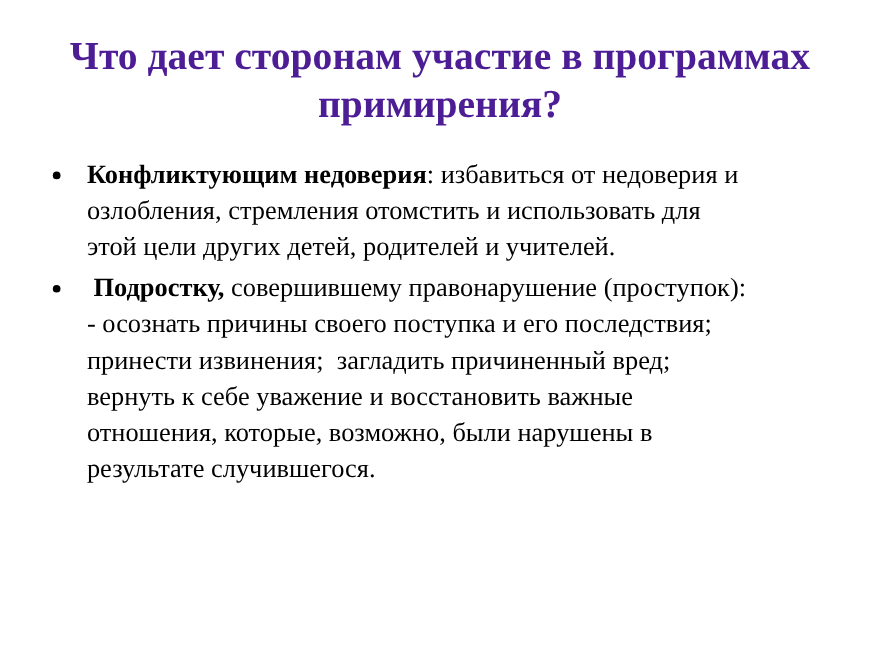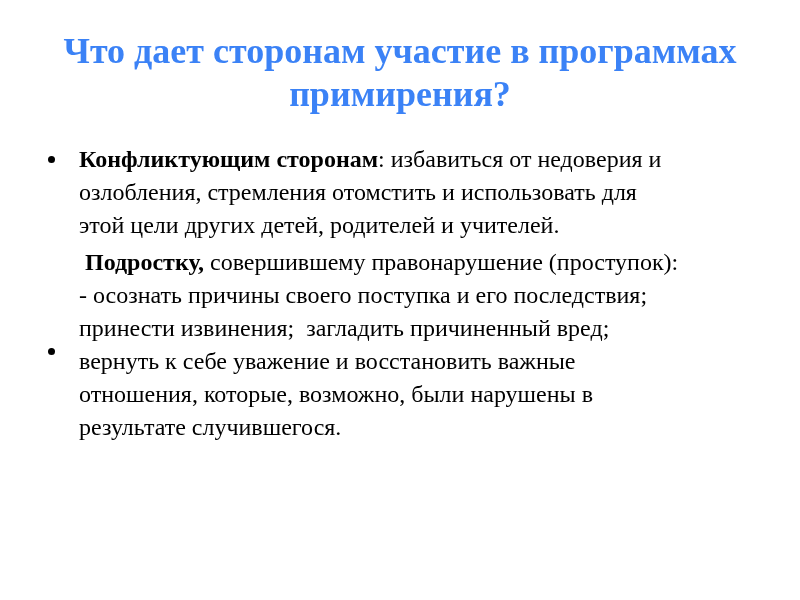--- a/index.html
+++ b/index.html
@@ -15,37 +15,36 @@
     overflow: hidden;
     font-family: "Liberation Serif", "DejaVu Serif", serif;
     color: #000000;
   }
   .slide-title {
     margin: 30px 30px 0 30px;
     font-size: 36px;
     line-height: 43px;
     font-weight: bold;
     text-align: center;
-    color: #3b82f6;
+    color: #4c1d95;
     white-space: pre-wrap;
   }
   .bullet-list {
     list-style: none;
     margin: 27px 20px 0 46px;
     padding: 0;
     font-size: 24px;
     line-height: 33px;
   }
   .bullet-item {
     display: flex;
     align-items: flex-start;
   }
   .bullet-item + .bullet-item {
     margin-top: 4px;
-    align-items: center;
   }
   .bullet-dot {
     flex: 0 0 auto;
     width: 7px;
     height: 7px;
     border-radius: 50%;
     background: #000000;
     margin: 13px 24px 0 2px;
   }
   .bullet-text {
@@ -61,21 +60,21 @@
 
 <div class="slide">
 
   <h1 class="slide-title">Что дает сторонам участие в программах
 примирения?</h1>
 
   <ul class="bullet-list">
 
     <li class="bullet-item">
       <span class="bullet-dot"></span>
-      <span class="bullet-text"><span class="bullet-lead">Конфликтующим сторонам</span><span>: избавиться от недоверия и
+      <span class="bullet-text"><span class="bullet-lead">Конфликтующим недоверия</span><span>: избавиться от недоверия и
 озлобления, стремления отомстить и использовать для
 этой цели других детей, родителей и учителей.</span></span>
     </li>
 
     <li class="bullet-item">
       <span class="bullet-dot"></span>
       <span class="bullet-text"><span class="bullet-lead"> Подростку,</span><span> совершившему правонарушение (проступок):
 - осознать причины своего поступка и его последствия;
 принести извинения;  загладить причиненный вред;
 вернуть к себе уважение и восстановить важные

